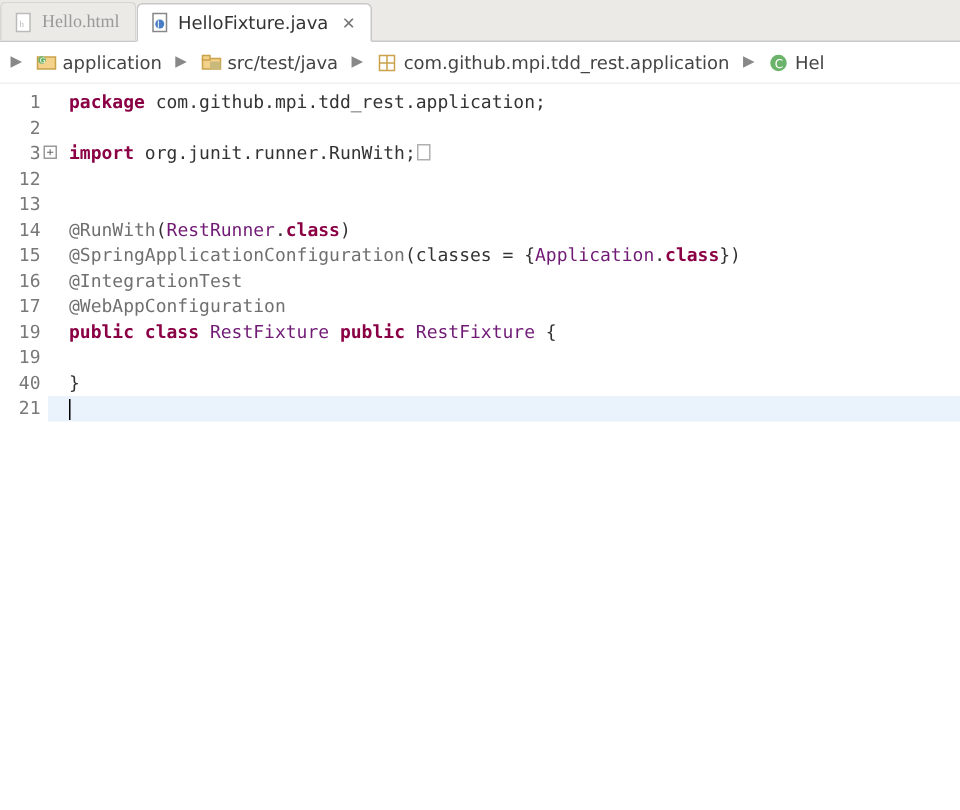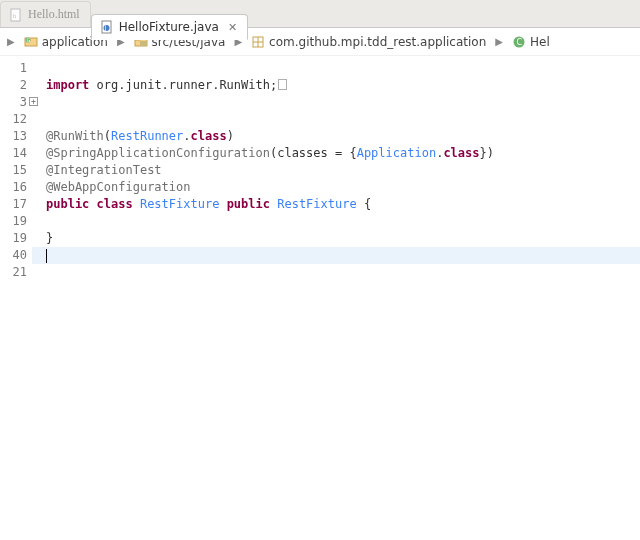--- a/index.html
+++ b/index.html
@@ -35,21 +35,21 @@
 .tab.inactive {
   background: #eceae6;
   border-color: #d8d6d2;
   font-family: Liberation Serif, serif;
 }
 .tab.active {
   background: #fff;
   color: #333;
   border-bottom: 1px solid #fff;
   position: relative;
-  top: 13px;
+  top: 1px;
 }
 .tab .file-icon {
   width: 14px;
   height: 14px;
   display: inline-flex;
   align-items: center;
   justify-content: center;
 }
 .tab .close {
   color: #777;
@@ -130,21 +130,21 @@
 }
 .code .line.current {
   background: #eaf2fb;
   margin-left: -14px;
   padding-left: 14px;
   width: calc(100% + 14px);
 }
 .kw { color: #8b0045; font-weight: bold; }
 .pkg { color: #333; }
 .ann { color: #707070; }
-.cls { color: #3b82f6; }
+.cls { color: #701a75; }
 .punct { color: #333; }
 .cursor {
   display: inline-block;
   width: 1px;
   height: 14px;
   background: #000;
   vertical-align: text-bottom;
   position: relative;
   top: 1px;
 }
@@ -241,20 +241,21 @@
       <div class="ln">14</div>
       <div class="ln">15</div>
       <div class="ln">16</div>
       <div class="ln">17</div>
       <div class="ln">19</div>
       <div class="ln">19</div>
       <div class="ln">40</div>
       <div class="ln">21</div>
     </div>
   <div class="code" id="code">
+      <div class="line"><span class="kw">package </span><span class="pkg">com.github.mpi.tdd_rest.application</span><span class="punct">;</span></div>
       <div class="line"></div>
       <div class="line"><span class="kw">import </span><span class="pkg">org.junit.runner.RunWith</span><span class="punct">;</span><span class="import-box"></span></div>
       <div class="line"></div>
       <div class="line"></div>
       <div class="line"><span class="ann">@RunWith</span><span class="punct">(</span><span class="cls">RestRunner</span><span class="punct">.</span><span class="kw">class</span><span class="punct">)</span></div>
       <div class="line"><span class="ann">@SpringApplicationConfiguration</span><span class="punct">(classes = {</span><span class="cls">Application</span><span class="punct">.</span><span class="kw">class</span><span class="punct">})</span></div>
       <div class="line"><span class="ann">@IntegrationTest</span></div>
       <div class="line"><span class="ann">@WebAppConfiguration</span></div>
       <div class="line"><span class="kw">public class </span><span class="cls">RestFixture</span><span class="kw"> public </span><span class="cls">RestFixture</span><span class="punct"> {</span></div>
       <div class="line"></div>

